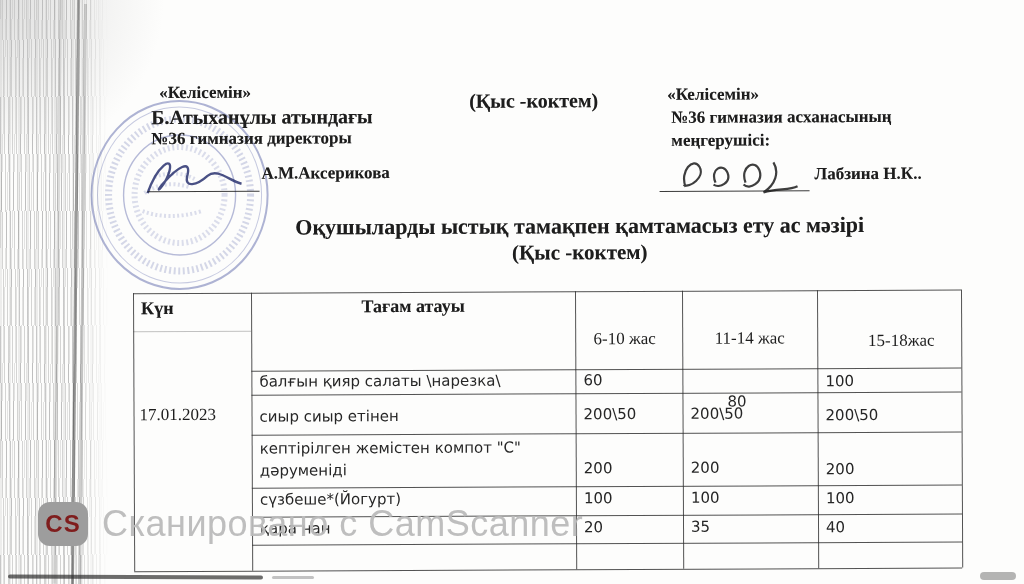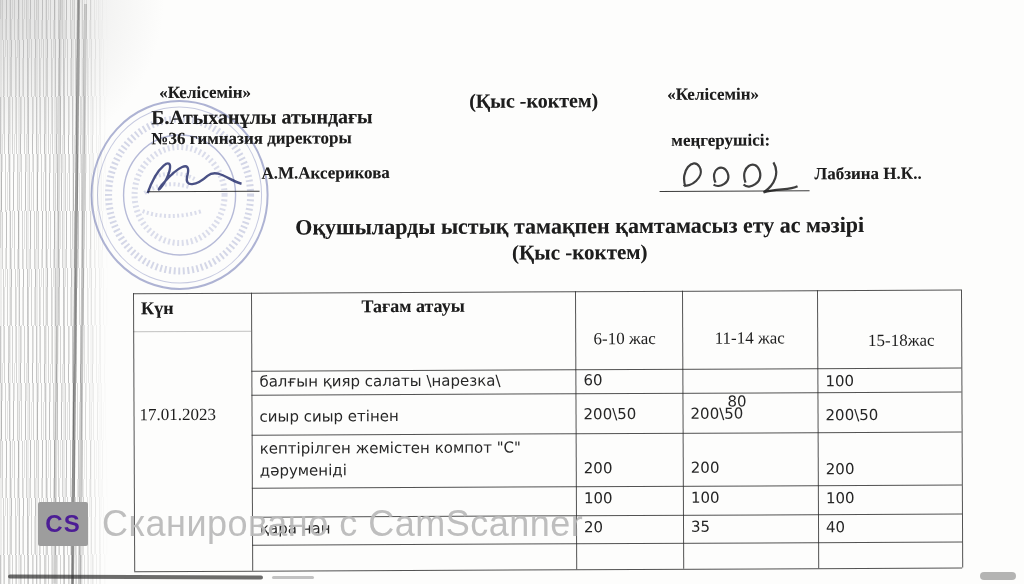--- a/index.html
+++ b/index.html
@@ -21,21 +21,21 @@
       repeating-linear-gradient(90deg, rgba(30,30,30,.07) 0 2px, rgba(0,0,0,0) 2px 9px);
     -webkit-mask-image:linear-gradient(90deg,#000 68%,transparent 100%);
     mask-image:linear-gradient(90deg,#000 68%,transparent 100%);}
   .edge-line{position:absolute;left:74px;top:0;width:3px;height:584px;
     background:rgba(35,35,35,.45);box-shadow:7px 4px 0 rgba(35,35,35,.22), -18px 0 0 rgba(35,35,35,.15);
     transform:rotate(.6deg);}
   .corner-wash{position:absolute;left:0;top:0;width:180px;height:150px;
     background:radial-gradient(circle at 0 0, rgba(190,190,190,.45), rgba(190,190,190,0) 70%);}
   .smudge{position:absolute;background:rgba(45,45,45,.7);border-radius:2px;}
   .watermark{position:absolute;left:38px;top:502px;display:flex;align-items:center;gap:14px;}
-  .cs-logo{width:50px;height:44px;border-radius:2px;background:#9d9d9d;color:#4c1d95;
+  .cs-logo{width:50px;height:44px;border-radius:12px;background:#9d9d9d;color:#7f1d1d;
     display:flex;align-items:center;justify-content:center;
     font:bold 24px "Liberation Sans",sans-serif;letter-spacing:1px;}
   .wm-text{font:36px "Liberation Sans",sans-serif;color:rgba(186,186,186,.95);letter-spacing:.5px;
     white-space:nowrap;}
   .sig-underline{position:absolute;height:1.4px;background:rgba(25,25,25,.85);}
 </style>
 </head>
 <body>
 
 <div class="canvas">
@@ -65,20 +65,21 @@
     <div class="abs serifb" style="left:152px;top:128px;font-size:17px;">№36 гимназия директоры</div>
     <svg class="abs" style="left:138px;top:150px;" width="130" height="52" viewBox="0 0 130 52">
       <path d="M10,42 C20,14 36,4 32,20 C28,35 14,46 26,32 C40,16 54,8 50,24 C46,38 60,34 70,25 C80,17 92,30 104,33" fill="none" stroke="#2a3370" stroke-width="2.4" opacity=".85"></path>
     </svg>
     <div class="sig-underline" style="left:148px;top:190px;width:112px;"></div>
     <div class="abs serifb" style="left:262px;top:163px;font-size:17px;">А.М.Аксерикова</div>
 
     <div class="abs serifb" style="left:470px;top:90px;font-size:20px;">(Қыс -коктем)</div>
 
     <div class="abs serifb" style="left:668px;top:86px;font-size:17px;">«Келісемін»</div>
+    <div class="abs serifb" style="left:672px;top:109px;font-size:17px;">№36 гимназия  асханасының</div>
     <div class="abs serifb" style="left:672px;top:132px;font-size:17px;">меңгерушісі:</div>
     <svg class="abs" style="left:672px;top:150px;" width="140" height="52" viewBox="0 0 140 52">
       <path d="M14,38 C8,22 22,8 28,18 C34,28 18,40 12,36 M44,34 C38,20 52,14 56,24 C60,34 48,40 42,36 M74,34 C68,18 84,10 88,22 C92,34 78,42 72,36 M102,14 C108,24 104,36 92,44 C106,40 118,42 126,38" fill="none" stroke="#1c1c1c" stroke-width="2.2" opacity=".85"></path>
     </svg>
     <div class="sig-underline" style="left:660px;top:192px;width:150px;"></div>
     <div class="abs serifb" style="left:815px;top:166px;font-size:17px;">Лабзина Н.К..</div>
 
     <div class="abs serifb" style="left:230px;top:214px;width:700px;text-align:center;font-size:22px;">Оқушыларды ыстық тамақпен қамтамасыз ету ас мәзірі</div>
     <div class="abs serifb" style="left:230px;top:241px;width:700px;text-align:center;font-size:21px;">(Қыс -коктем)</div>
 
@@ -116,20 +117,21 @@
       <div class="abs sans" style="left:259px;top:407px;font-size:15px;">сиыр сиыр етінен</div>
       <div class="abs sans" style="left:583px;top:406px;font-size:15px;">200\50</div>
       <div class="abs sans" style="left:690px;top:406px;font-size:15px;">200\50</div>
       <div class="abs sans" style="left:825px;top:408px;font-size:15px;">200\50</div>
 
       <div class="abs sans" style="left:259px;top:437px;width:300px;font-size:15px;line-height:22px;">кептірілген жемістен компот "С" дәруменіді</div>
       <div class="abs sans" style="left:583px;top:460px;font-size:15px;">200</div>
       <div class="abs sans" style="left:690px;top:460px;font-size:15px;">200</div>
       <div class="abs sans" style="left:825px;top:462px;font-size:15px;">200</div>
 
+      <div class="abs sans" style="left:259px;top:490px;font-size:15px;">сүзбеше*(Йогурт)</div>
       <div class="abs sans" style="left:583px;top:490px;font-size:15px;">100</div>
       <div class="abs sans" style="left:690px;top:490px;font-size:15px;">100</div>
       <div class="abs sans" style="left:825px;top:491px;font-size:15px;">100</div>
 
       <div class="abs sans" style="left:259px;top:519px;font-size:15px;">қара нан</div>
       <div class="abs sans" style="left:583px;top:519px;font-size:15px;">20</div>
       <div class="abs sans" style="left:690px;top:519px;font-size:15px;">35</div>
       <div class="abs sans" style="left:825px;top:520px;font-size:15px;">40</div>
 
     </div>

